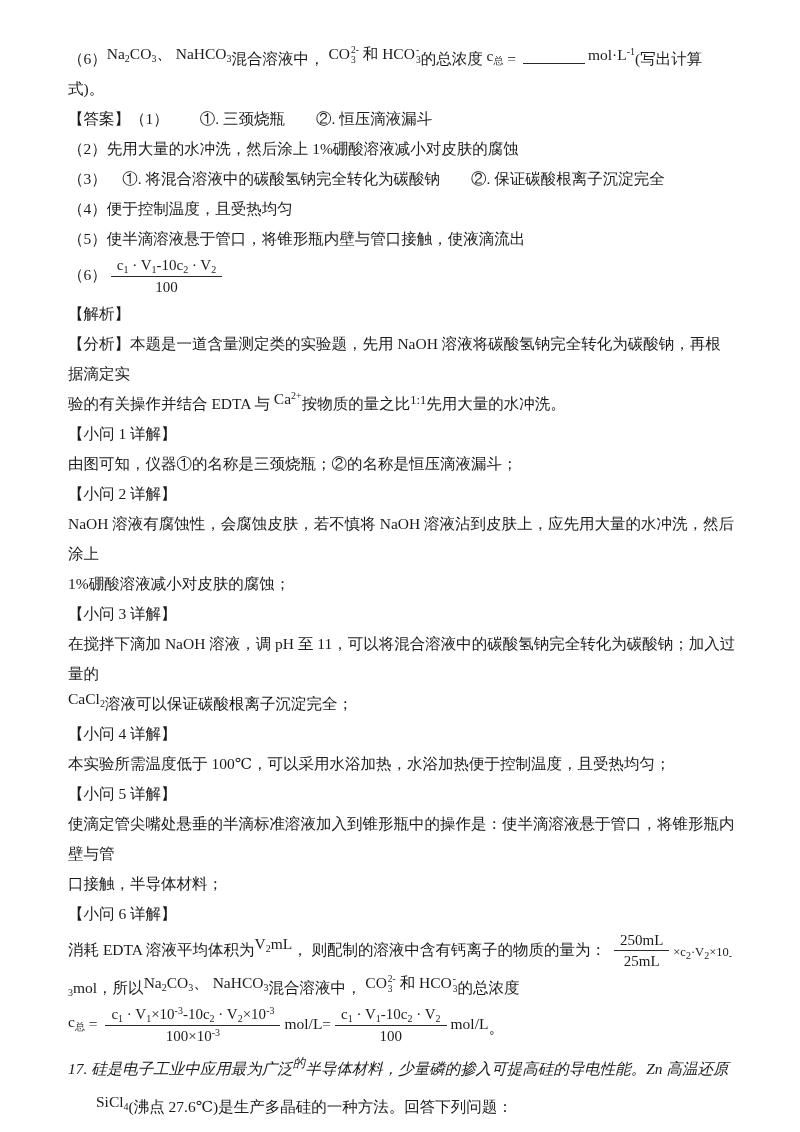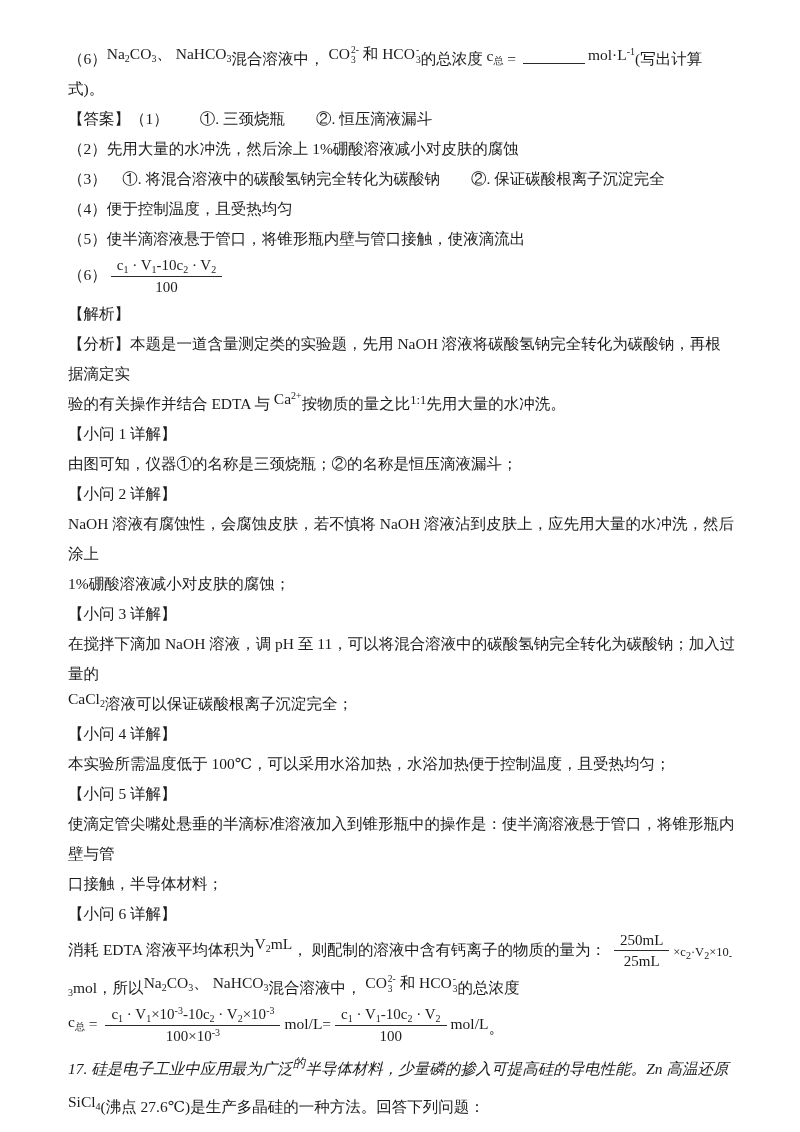--- a/index.html
+++ b/index.html
@@ -44,16 +44,16 @@
       <div class="para"><span>【小问 4 详解】</span></div>
       <div class="para"><span>本实验所需温度低于 100℃，可以采用水浴加热，水浴加热便于控制温度，且受热均匀；</span></div>
       <div class="para"><span>【小问 5 详解】</span></div>
       <div class="para"><span>使滴定管尖嘴处悬垂的半滴标准溶液加入到锥形瓶中的操作是：使半滴溶液悬于管口，将锥形瓶内壁与管</span></div>
       <div class="para"><span>口接触，半导体材料；</span></div>
       <div class="para"><span>【小问 6 详解】</span></div>
       <div class="para"><span>消耗 EDTA 溶液平均体积为</span><span class="run" style="top: -5px;"><span>V</span><sub>2</sub><span>mL</span></span><span>， 则配制的溶液中含有钙离子的物质的量为： </span><span class="frac"><span class="num"><span>250mL</span></span><span class="den"><span>25mL</span></span></span><span class="run small" style="top: 2px;"><span>×c</span><sub>2</sub><span>·V</span><sub>2</sub><span>×10</span><sub>-</sub></span></div>
       <div class="para"><sub>3</sub><span>mol，所以</span><span class="run" style="top: -5px;"><span>Na</span><sub>2</sub><span>CO</span><sub>3</sub><span>、 NaHCO</span><sub>3</sub></span><span>混合溶液中， </span><span class="run" style="top: -5px;"><span>CO</span><span class="stack"><span>2-</span><span>3</span></span><span> 和 HCO</span><span class="stack"><span>-</span><span>3</span></span></span><span>的总浓度</span></div>
       <div class="para"><span class="run" style="top: -2px;"><span>c</span><sub>总</sub></span><span> = </span><span class="frac"><span class="num"><span>c</span><sub>1</sub><span> · V</span><sub>1</sub><span>×10</span><sup>-3</sup><span>-10c</span><sub>2</sub><span> · V</span><sub>2</sub><span>×10</span><sup>-3</sup></span><span class="den"><span>100×10</span><sup>-3</sup></span></span><span>mol/L=</span><span class="frac"><span class="num"><span>c</span><sub>1</sub><span> · V</span><sub>1</sub><span>-10c</span><sub>2</sub><span> · V</span><sub>2</sub></span><span class="den"><span>100</span></span></span><span>mol/L</span><span class="run" style="top: 4px;"><span>。</span></span></div>
       <div class="para" style="margin-top: 6px; font-style: italic;"><span>17. 硅是电子工业中应用最为广泛</span><span class="run small" style="top: -7px;"><span>的</span></span><span>半导体材料，少量磷的掺入可提高硅的导电性能。Zn 高温还原</span></div>
-      <div class="para" style="margin-top: 8px;"><span class="run" style="top: -5px;"><span>SiCl</span><sub>4</sub></span><span>(沸点 27.6℃)是生产多晶硅的一种方法。回答下列问题：</span></div>
+      <div class="para" style="margin-top: 8px; margin-left: 28px;"><span class="run" style="top: -5px;"><span>SiCl</span><sub>4</sub></span><span>(沸点 27.6℃)是生产多晶硅的一种方法。回答下列问题：</span></div>
       <div class="para" style="margin-top: 10px;"><span class="run" style="top: -6px;"><span>SiCl</span></span></div>
     </div>
 </div>
 
 </body></html>

